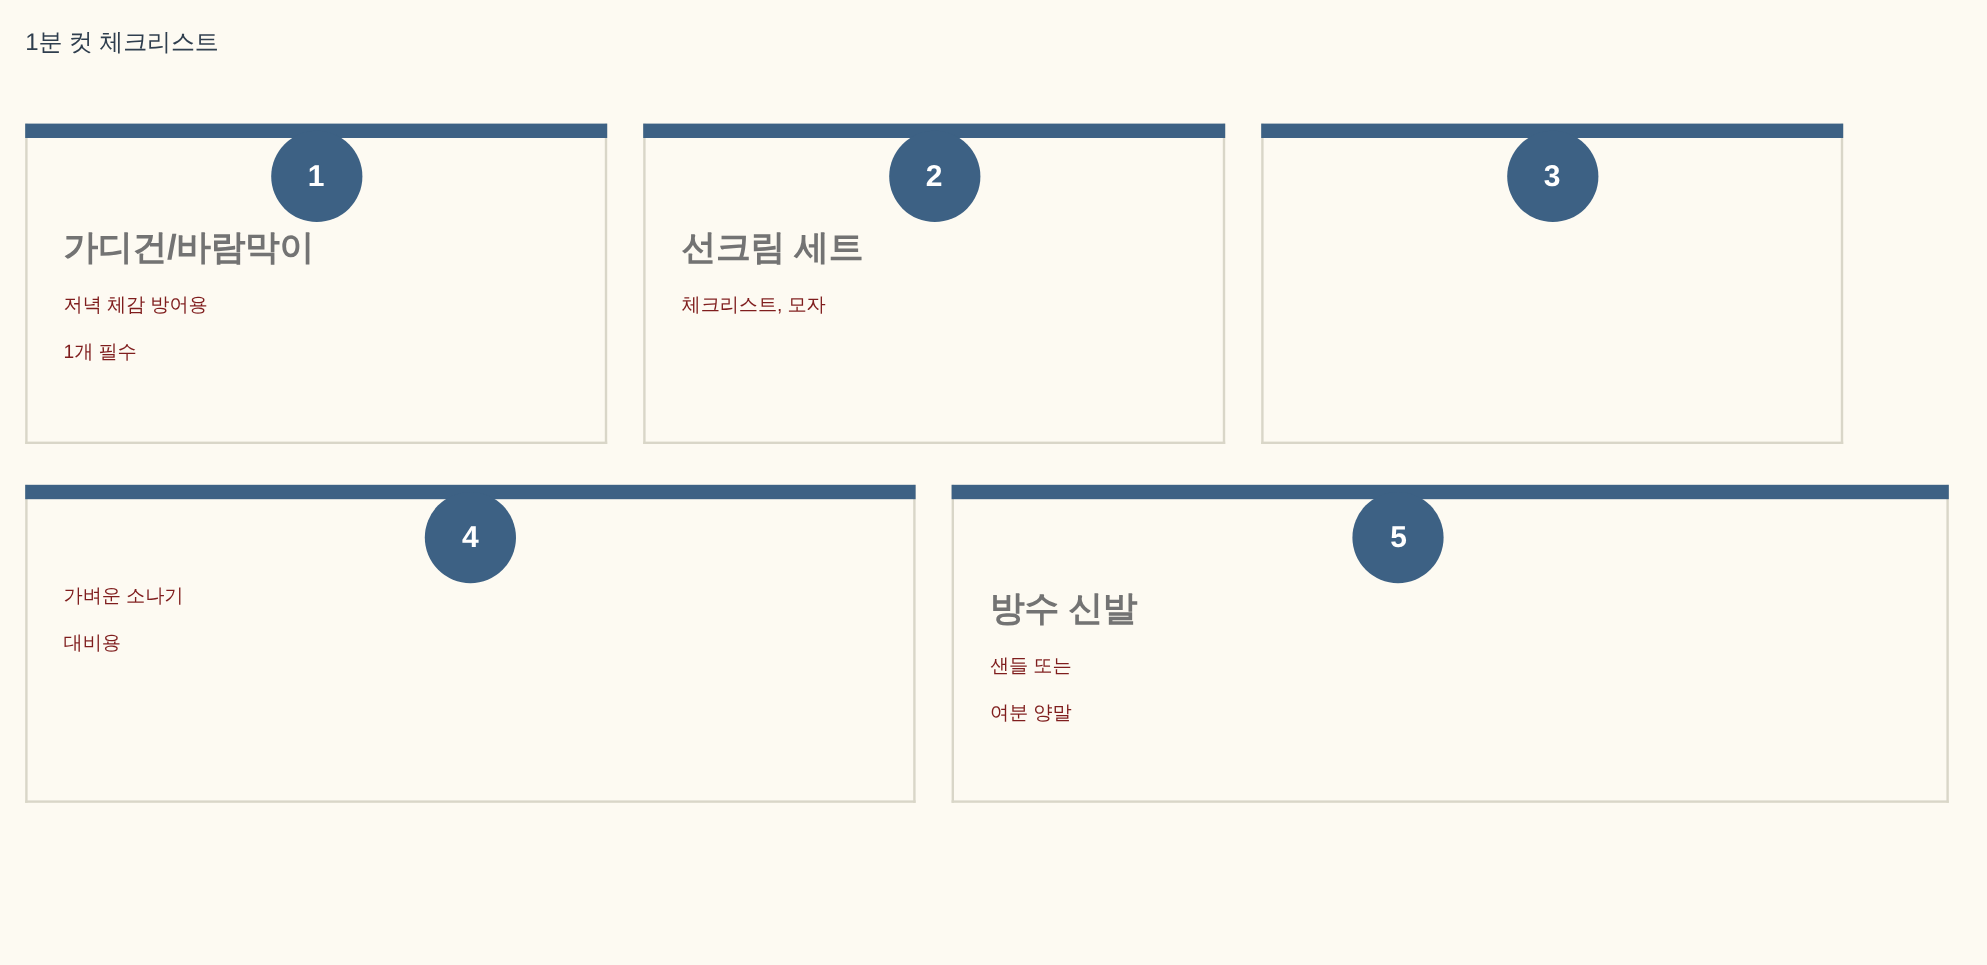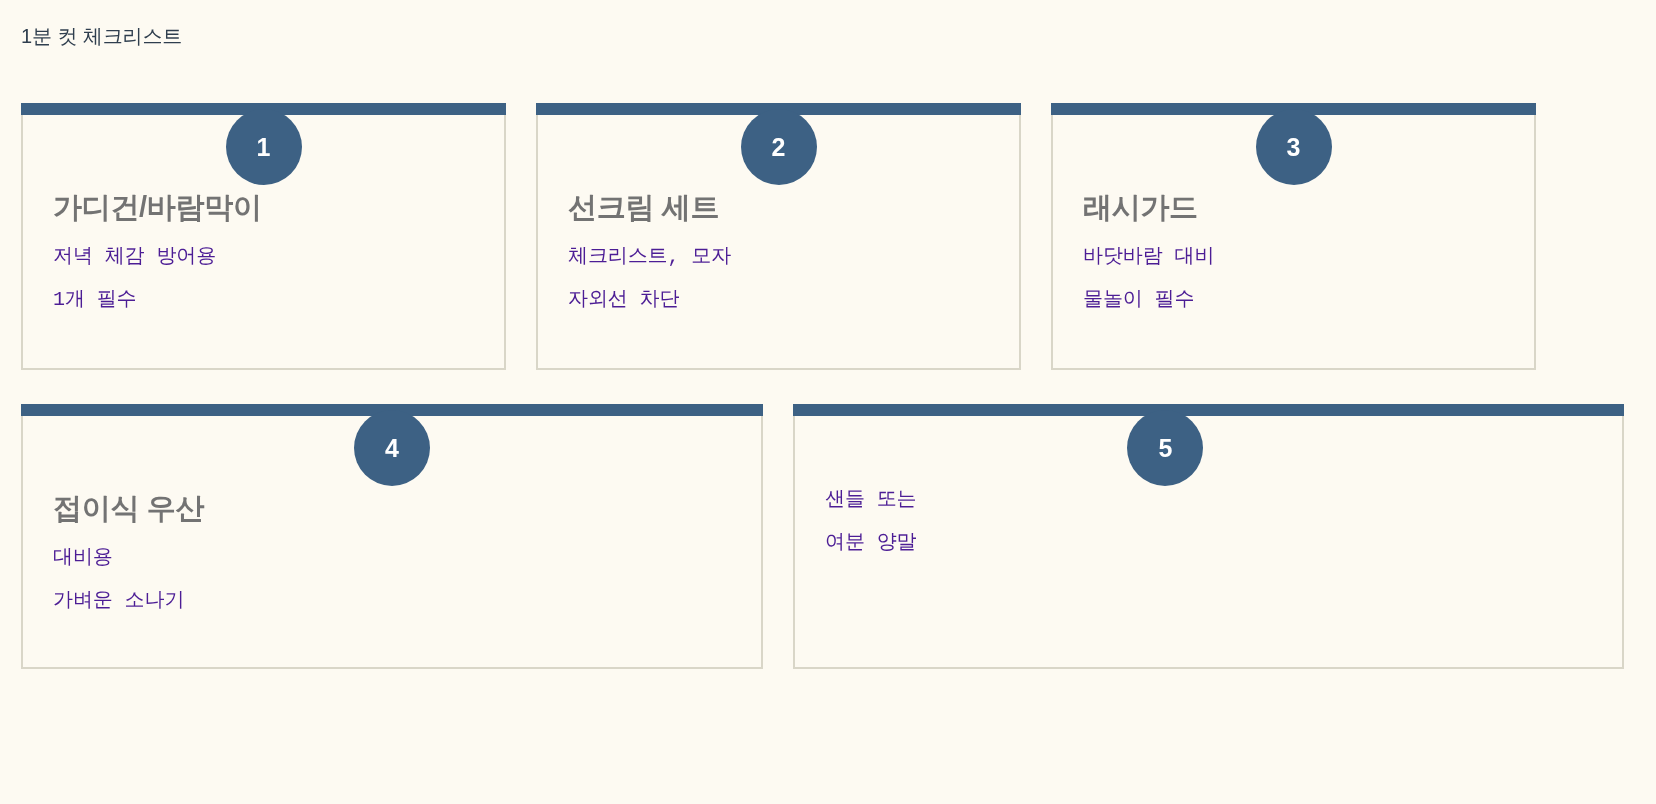--- a/index.html
+++ b/index.html
@@ -96,27 +96,26 @@
     font-size: 29px;
     font-weight: bold;
     color: #737373;
     line-height: 1.25;
     margin: 0 0 22px 0;
     letter-spacing: -0.3px;
     white-space: nowrap;
   }
 
   .card-line {
-    font-size: 20px;
-    color: #4c1d95;
+    font-size: 16px;
+    color: #7f1d1d;
     line-height: 1;
     margin: 0 0 23px 0;
     letter-spacing: -0.1px;
     white-space: nowrap;
-    font-family: Liberation Mono, monospace;
   }
   .card-line:last-child { margin-bottom: 0; }
 </style>
 </head>
 <body>
 
 <div class="page">
 
   <div class="page-title">1분 컷 체크리스트</div>
 
@@ -133,52 +132,46 @@
           <div class="card-line">1개 필수</div>
         </div>
       </div>
 
       <div class="card card-2">
         <div class="card-topbar"></div>
         <div class="card-badge" style="left:50%;">2</div>
         <div class="card-body">
           <div class="card-title">선크림 세트</div>
           <div class="card-line">체크리스트, 모자</div>
-          <div class="card-line">자외선 차단</div>
         </div>
       </div>
 
       <div class="card card-3">
         <div class="card-topbar"></div>
         <div class="card-badge" style="left:50%;">3</div>
-        <div class="card-body">
-          <div class="card-title">래시가드</div>
-          <div class="card-line">바닷바람 대비</div>
-          <div class="card-line">물놀이 필수</div>
-        </div>
       </div>
 
     </div>
 
     <div class="row row-2">
 
       <div class="card card-w4">
         <div class="card-topbar"></div>
         <div class="card-badge" style="left:50%;">4</div>
         <div class="card-body">
-          <div class="card-title">접이식 우산</div>
+          <div class="card-line">가벼운 소나기</div>
           <div class="card-line">대비용</div>
-          <div class="card-line">가벼운 소나기</div>
         </div>
       </div>
 
       <div class="card card-w5">
         <div class="card-topbar"></div>
         <div class="card-badge" style="left:44.8%;">5</div>
         <div class="card-body">
+          <div class="card-title">방수 신발</div>
           <div class="card-line">샌들 또는</div>
           <div class="card-line">여분 양말</div>
         </div>
       </div>
 
     </div>
 
   </div>
 </div>
 

